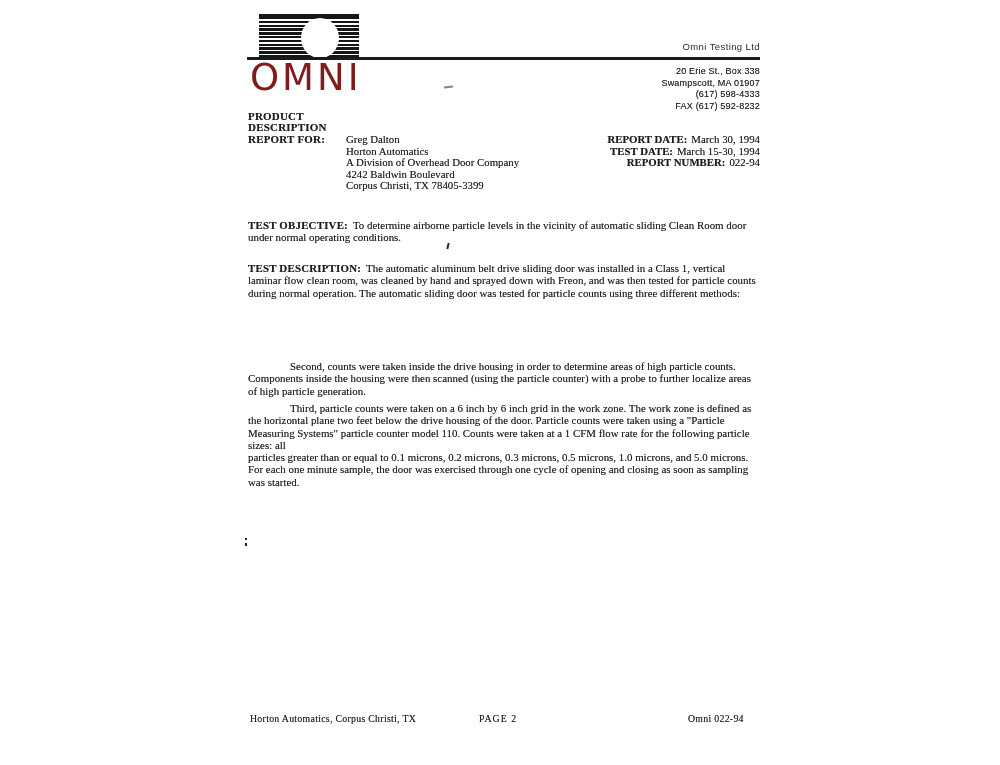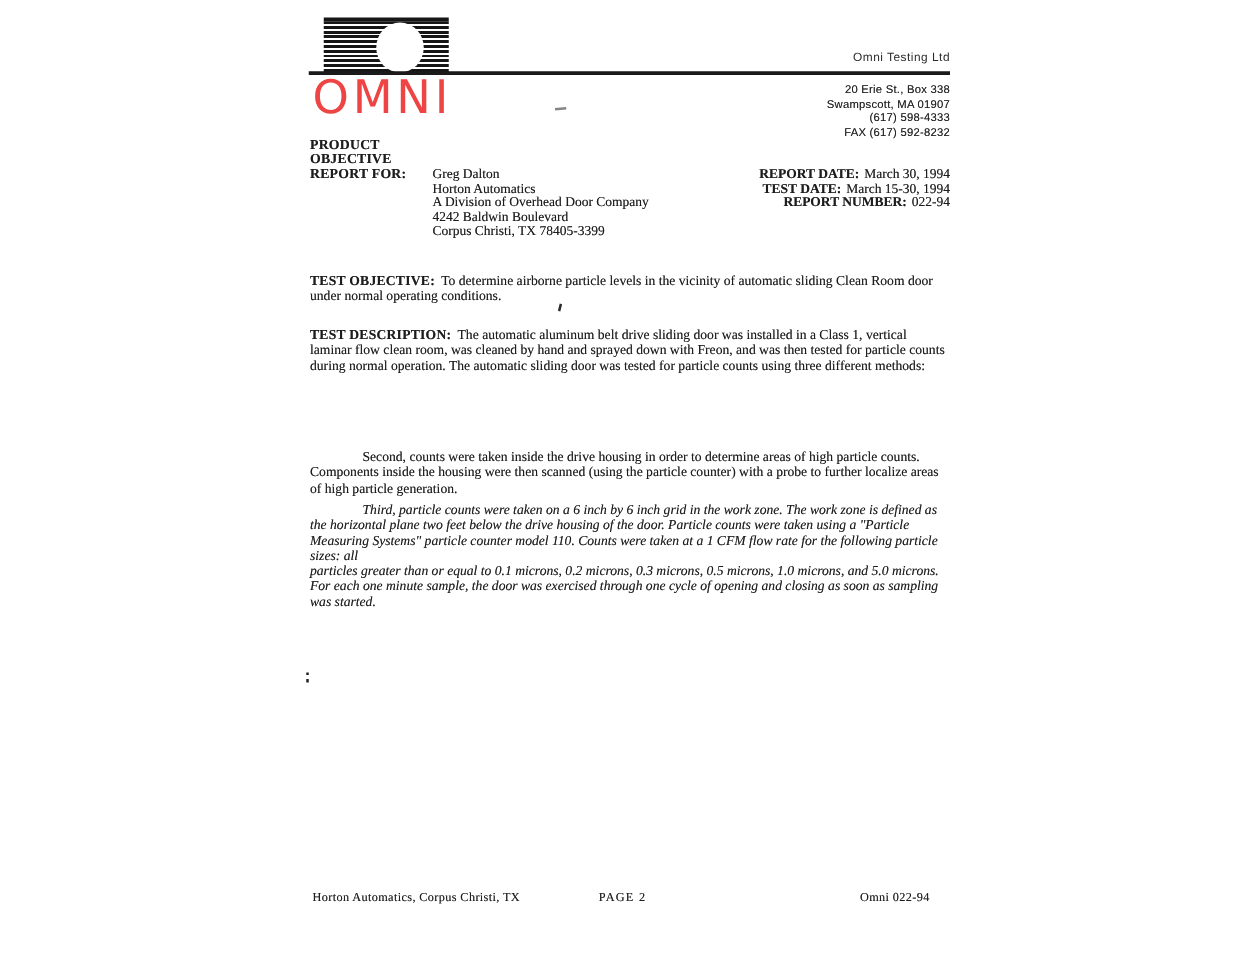--- a/index.html
+++ b/index.html
@@ -20,21 +20,21 @@
     border-top:3px solid #161616;
     box-sizing:border-box;
   }
   .logo-circle{
     position:absolute;left:42px;top:1px;width:38px;height:40px;
     background:#ffffff;border-radius:50%;
   }
   .logo-wordmark{
     position:absolute;left:250px;top:56px;
     font-family:"DejaVu Sans", sans-serif;
-    font-size:37px;font-weight:400;letter-spacing:3px;color:#ef4444;
+    font-size:37px;font-weight:400;letter-spacing:3px;color:#7f1d1d;
   }
   .header-rule{
     position:absolute;left:247px;top:57px;width:513px;height:3px;
     background:#1a1a1a;
   }
   .company-name{
     position:absolute;right:240px;top:41px;
     font-family:"Liberation Sans", sans-serif;
     font-size:9.5px;color:#2a2a2a;letter-spacing:0.4px;
   }
@@ -64,21 +64,21 @@
   .para{
     position:absolute;left:248px;width:513px;
     font-size:10.9px;line-height:12.3px;
     white-space:pre-line;
   }
   .para .lbl{font-weight:bold;margin-right:5px;letter-spacing:0.2px;}
   .p-objective{top:219px;}
   .p-description{top:262px;}
   .p-first{top:323px;text-indent:42px;}
   .p-second{top:360px;text-indent:42px;}
-  .p-third{top:402px;text-indent:42px;font-style:italic;}
+  .p-third{top:402px;text-indent:42px;}
 
   
   .speck-dash{
     position:absolute;left:444px;top:86px;width:9px;height:2px;
     background:#858585;transform:rotate(-6deg);
   }
   .speck-apostrophe{
     position:absolute;left:447px;top:243px;width:2px;height:6px;
     background:#2b2b2b;transform:rotate(14deg);
   }
@@ -106,21 +106,21 @@
   <div class="company-name">Omni Testing Ltd</div>
   <div class="address-block scan">
     <div>20 Erie St., Box 338</div>
     <div>Swampscott, MA 01907</div>
     <div>(617) 598-4333</div>
     <div>FAX (617) 592-8232</div>
   </div>
 
   <div class="report-title scan">
     <div>PRODUCT</div>
-    <div>OBJECTIVE</div>
+    <div>DESCRIPTION</div>
     <div>REPORT FOR:</div>
   </div>
 
   <div class="recipient scan">
     <div>Greg Dalton</div>
     <div>Horton Automatics</div>
     <div>A Division of Overhead Door Company</div>
     <div>4242 Baldwin Boulevard</div>
     <div>Corpus Christi, TX  78405-3399</div>
   </div>

